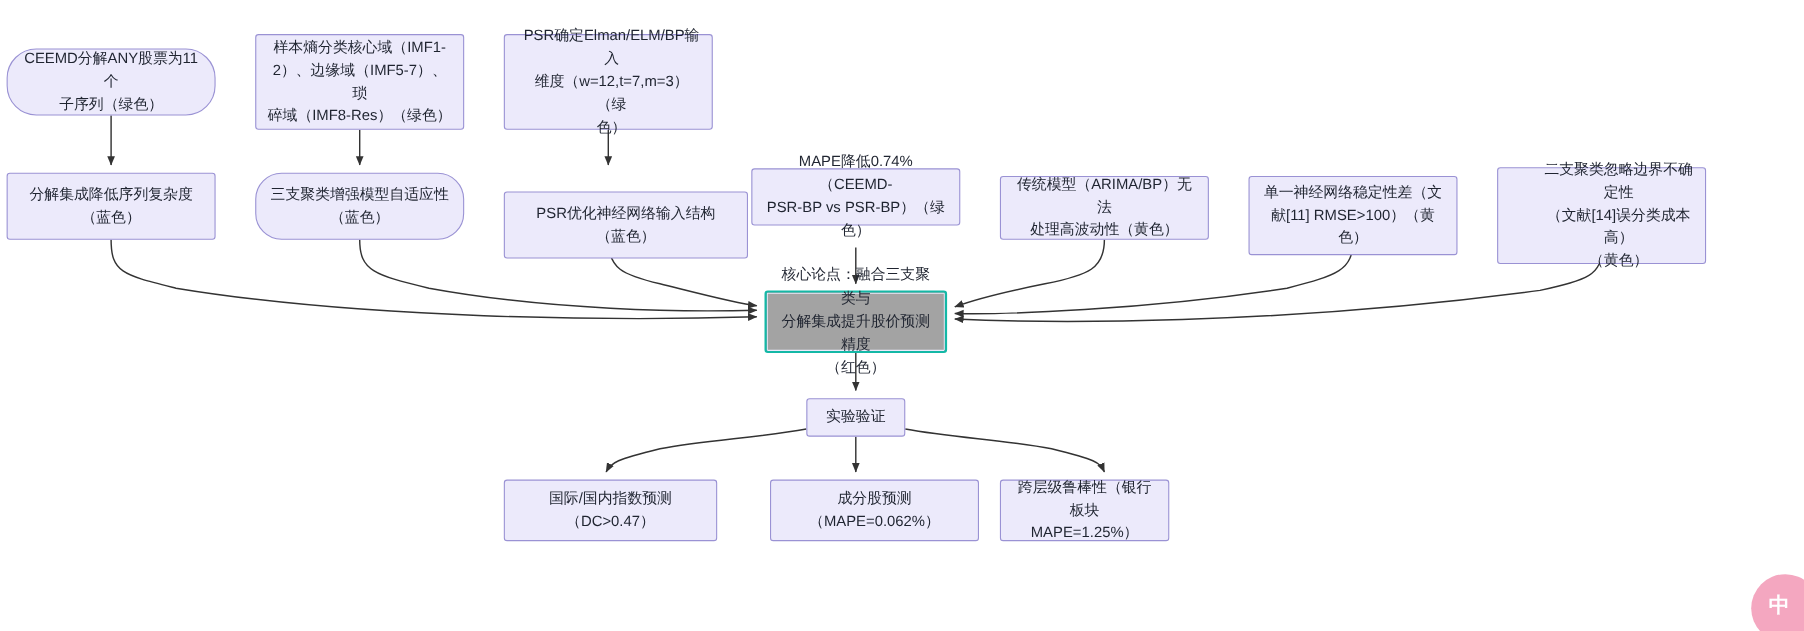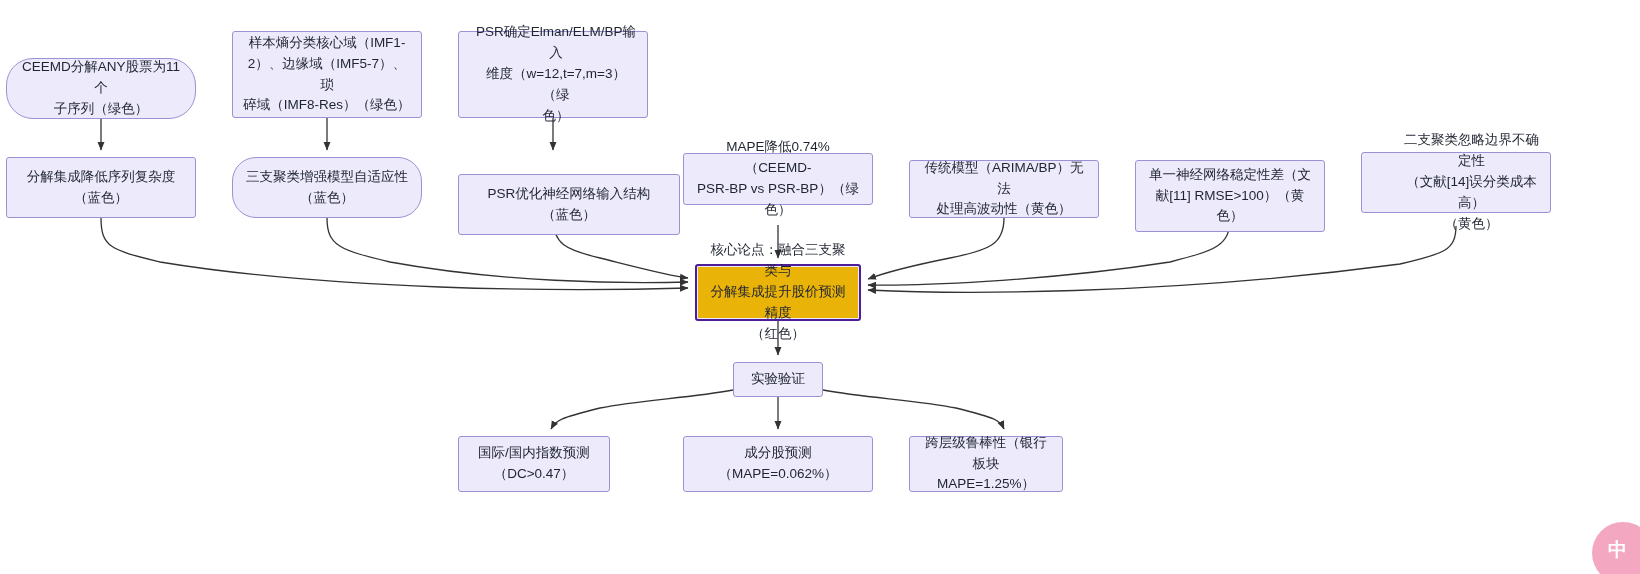--- a/index.html
+++ b/index.html
@@ -35,23 +35,23 @@
     align-items: center;
     justify-content: center;
     text-align: center;
     color: #1f2430;
     font-size: 13.5px;
     line-height: 1.55;
     padding: 4px 9px;
     z-index: 2;
   }
   .node.core {
-    border: 2px solid #4c1d95;
+    border: 2px solid #14b8a6;
     box-shadow: 0 0 0 1px #ECEAFB inset;
-    background: #eab308;
+    background: #a3a3a3;
   }
   .node-label {
     display: block;
     white-space: pre-line;
   }
   #watermark {
     position: absolute;
     right: -14px;
     bottom: -10px;
     width: 62px;
@@ -94,21 +94,21 @@
         <path d="M 1230 218 C 1230 246 1216 250 1170 262 C 1040 282 910 286 868 285" fill="none" stroke="#333333" stroke-width="1.3" marker-end="url(#arrowhead)"></path>
         <path d="M 1456 226 C 1456 250 1444 254 1400 264 C 1160 296 950 294 868 290" fill="none" stroke="#333333" stroke-width="1.3" marker-end="url(#arrowhead)"></path>
         <path d="M 778 321 L 778 355" fill="none" stroke="#333333" stroke-width="1.3" marker-end="url(#arrowhead)"></path>
         <path d="M 733 390 C 690 398 640 400 600 408 C 560 418 556 420 551 429" fill="none" stroke="#333333" stroke-width="1.3" marker-end="url(#arrowhead)"></path>
         <path d="M 778 397 L 778 429" fill="none" stroke="#333333" stroke-width="1.3" marker-end="url(#arrowhead)"></path>
         <path d="M 823 390 C 866 398 916 400 956 408 C 996 418 1000 420 1004 429" fill="none" stroke="#333333" stroke-width="1.3" marker-end="url(#arrowhead)"></path>
       </g>
   </svg>
 
   <div id="node-layer">
-      <div class="node" style="left: 6px; top: 58px; width: 190px; height: 61px; border-radius: 27px;">
+      <div class="node" style="left: 6px; top: 44px; width: 190px; height: 61px; border-radius: 27px;">
         <span class="node-label">CEEMD分解ANY股票为11个
 子序列（绿色）</span>
       </div>
       <div class="node" style="left: 232px; top: 31px; width: 190px; height: 87px;">
         <span class="node-label">样本熵分类核心域（IMF1-
 2）、边缘域（IMF5-7）、琐
 碎域（IMF8-Res）（绿色）</span>
       </div>
       <div class="node" style="left: 458px; top: 31px; width: 190px; height: 87px; padding-left: 15px;">
         <span class="node-label">PSR确定Elman/ELM/BP输入
@@ -133,38 +133,38 @@
 色）</span>
       </div>
       <div class="node" style="left: 909px; top: 160px; width: 190px; height: 58px;">
         <span class="node-label">传统模型（ARIMA/BP）无法
 处理高波动性（黄色）</span>
       </div>
       <div class="node" style="left: 1135px; top: 160px; width: 190px; height: 72px;">
         <span class="node-label">单一神经网络稳定性差（文
 献[11] RMSE&gt;100）（黄色）</span>
       </div>
-      <div class="node" style="left: 1361px; top: 152px; width: 190px; height: 61px; padding-left: 40px;">
+      <div class="node" style="left: 1361px; top: 152px; width: 190px; height: 88px; padding-left: 40px;">
         <span class="node-label">二支聚类忽略边界不确定性
 （文献[14]误分类成本高）
 （黄色）</span>
       </div>
       <div class="node core" style="left: 695px; top: 264px; width: 166px; height: 57px;">
         <span class="node-label">核心论点：融合三支聚类与
 分解集成提升股价预测精度
 （红色）</span>
       </div>
       <div class="node" style="left: 733px; top: 362px; width: 90px; height: 35px;">
         <span class="node-label">实验验证</span>
       </div>
-      <div class="node" style="left: 458px; top: 436px; width: 152px; height: 56px;">
+      <div class="node" style="left: 458px; top: 436px; width: 194px; height: 56px;">
         <span class="node-label">国际/国内指数预测
 （DC&gt;0.47）</span>
       </div>
-      <div class="node" style="left: 683px; top: 436px; width: 190px; height: 56px;">
+      <div class="node" style="left: 700px; top: 436px; width: 190px; height: 56px;">
         <span class="node-label">成分股预测
 （MAPE=0.062%）</span>
       </div>
       <div class="node" style="left: 909px; top: 436px; width: 154px; height: 56px;">
         <span class="node-label">跨层级鲁棒性（银行板块
 MAPE=1.25%）</span>
       </div>
     </div>
 
   <div id="watermark">

